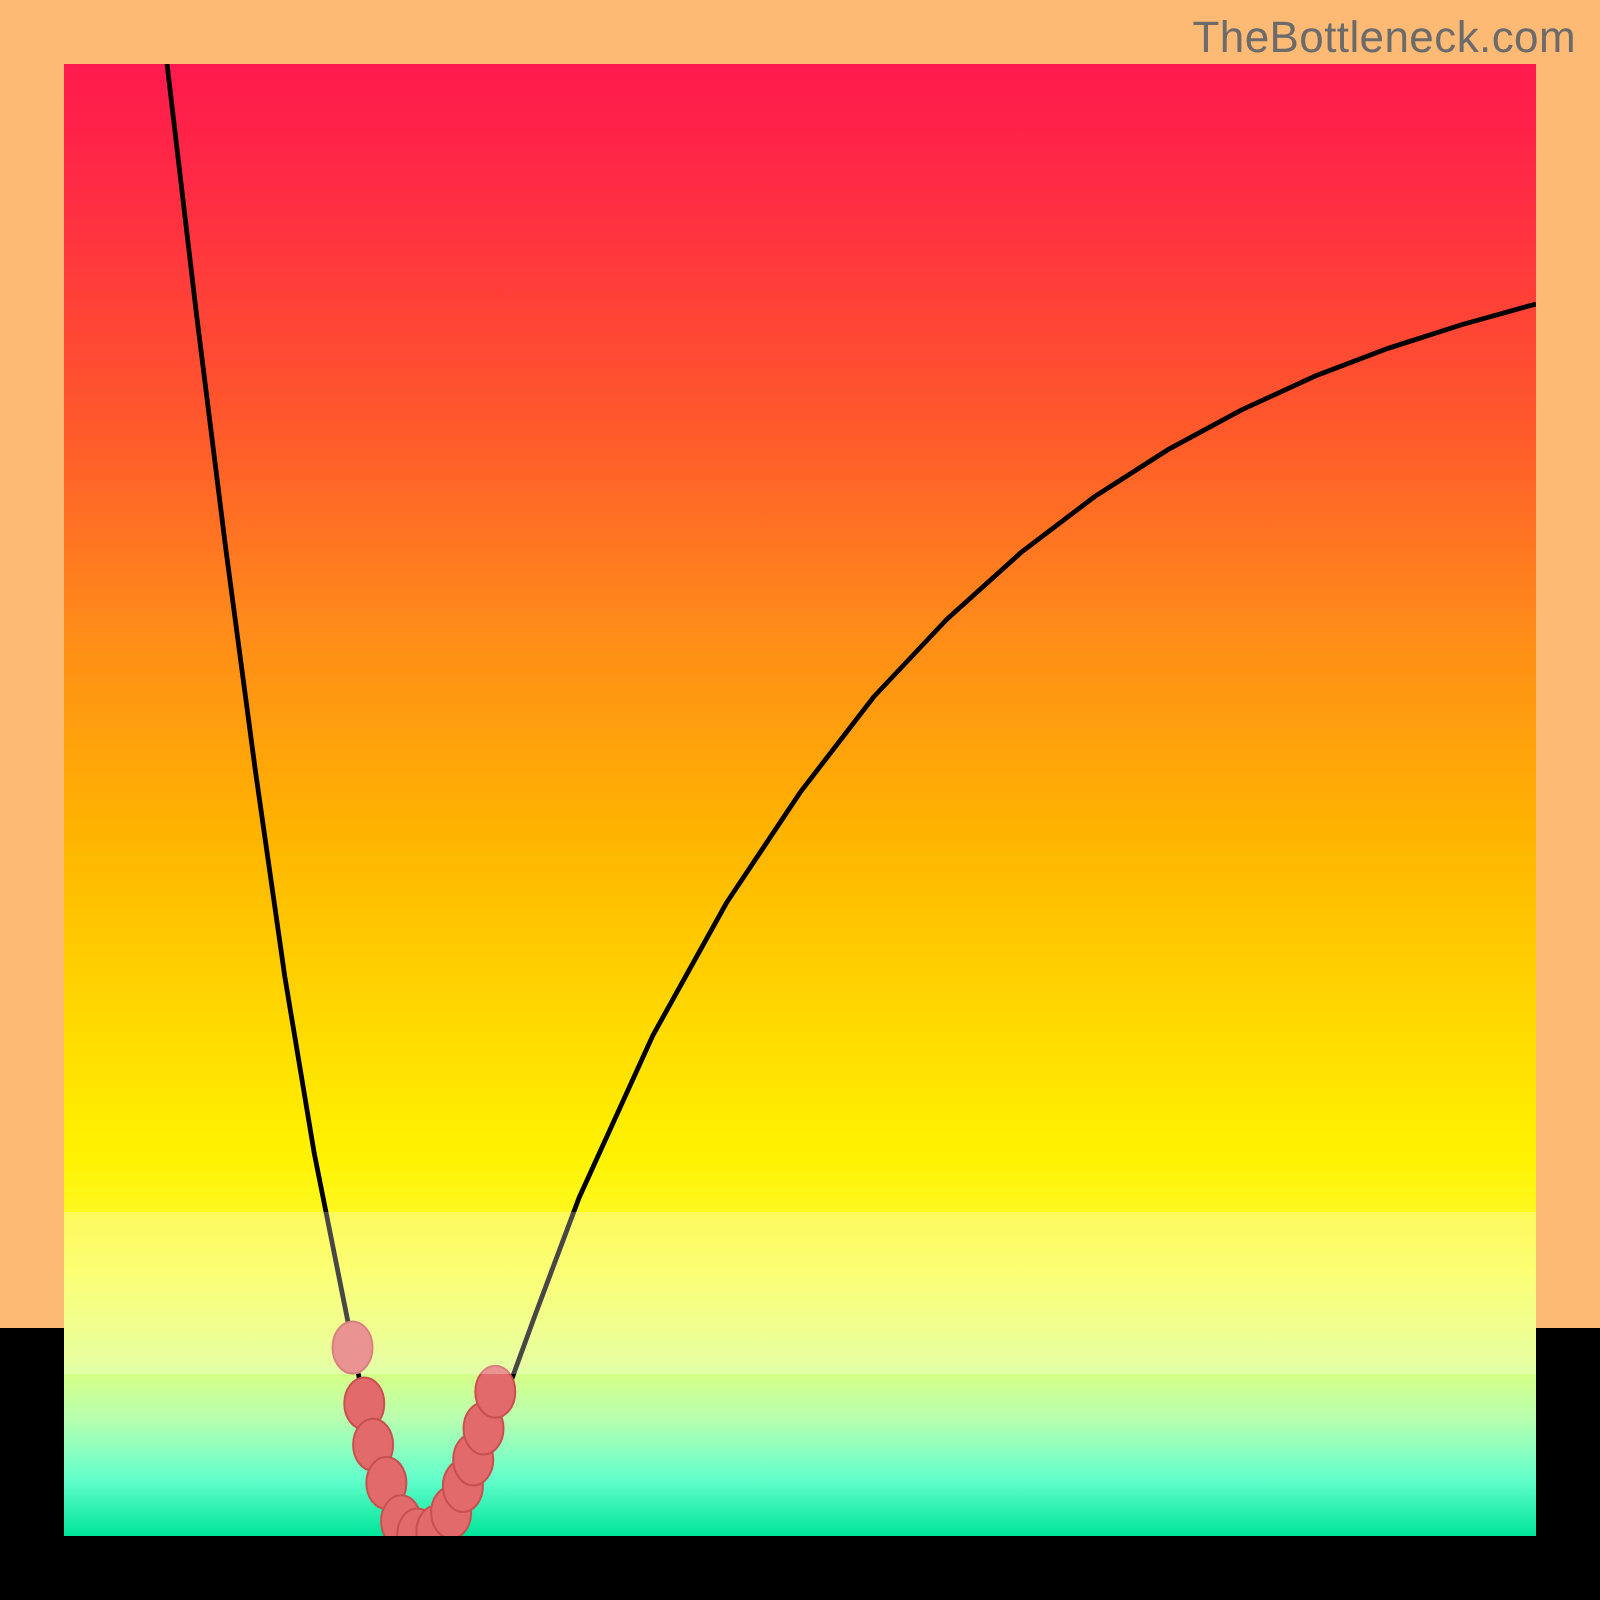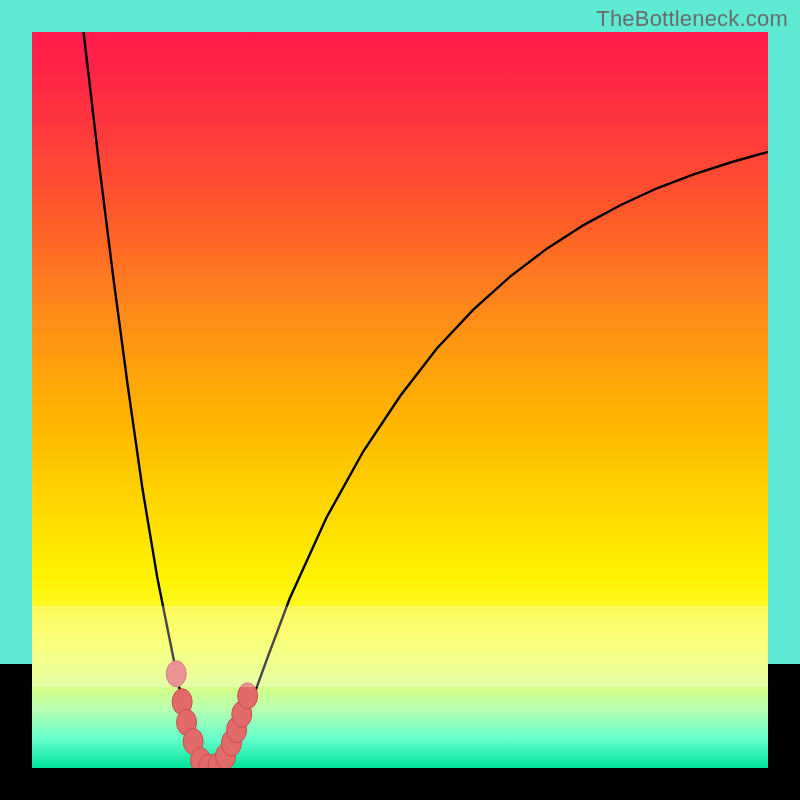--- a/index.html
+++ b/index.html
@@ -8,21 +8,21 @@
     width: 800px;
     height: 800px;
     overflow: hidden;
     background: #000;
     font-family: Arial, Helvetica, sans-serif;
   }
   .frame {
     position: relative;
     width: 800px;
     height: 664px;
-    background: #5eead4;
+    background: #fdba74;
   }
   .plot-area {
     position: absolute;
     left: 32px;
     top: 32px;
     width: 736px;
     height: 736px;
     background: linear-gradient(
       to bottom,
       #ff1a4d 0%,

